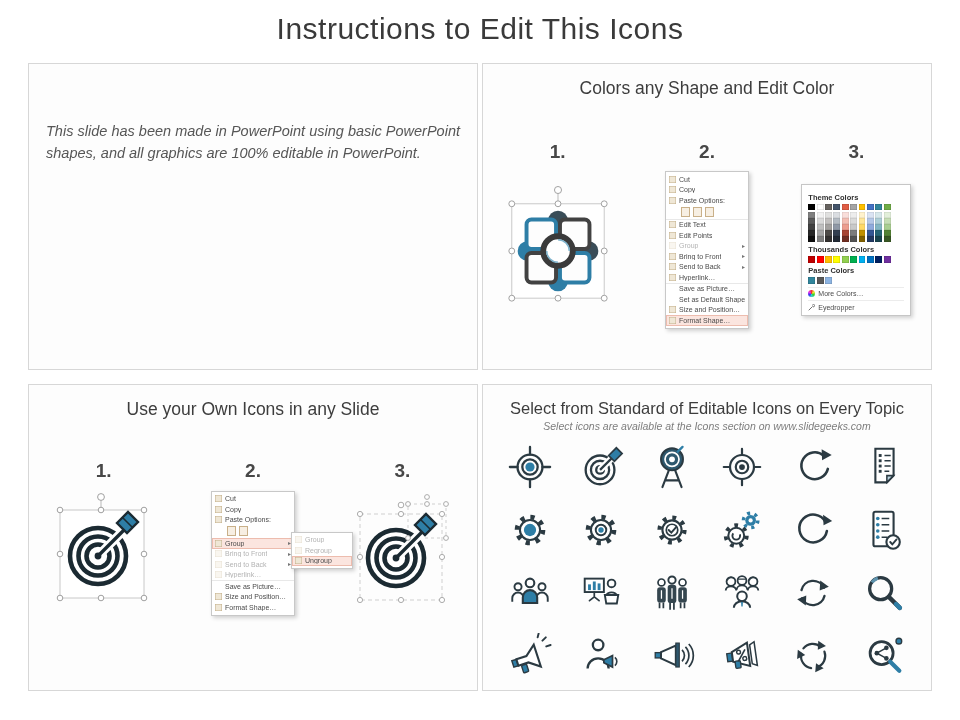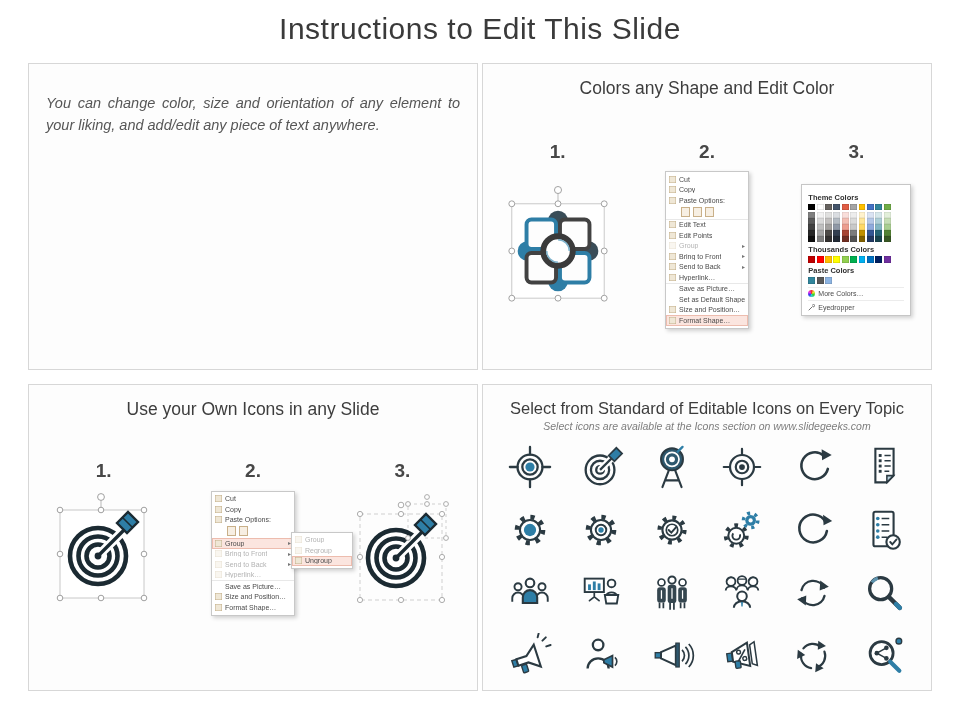--- a/index.html
+++ b/index.html
@@ -41,27 +41,27 @@
   .tint-grid .sw{height:6px;box-shadow:inset 0 0 0 .5px rgba(0,0,0,.12);}
   .cp-item{display:flex;align-items:center;gap:3px;border-top:1px solid #ececec;margin-top:3px;padding-top:2.5px;font-size:7px;color:#4a4a4a;}
   .wheel{width:7px;height:7px;border-radius:50%;background:conic-gradient(#e33,#ee3,#3c3,#3cc,#33e,#e3e,#e33);flex:none;}
   
   .icons-grid{display:grid;grid-template-columns:repeat(6,1fr);padding:12px 12px 0;row-gap:17px;}
   .cell{display:flex;justify-content:center;align-items:center;height:46px;}
 </style>
 </head>
 <body>
 
-<div class="slide-title">Instructions to Edit This Slide</div>
+<div class="slide-title">Instructions to Edit This Icons</div>
 
 <div class="quad-grid">
 
   <div class="panel">
     <div class="texts">
-      <p class="second">You can change color, size and orientation of any element to your liking, and add/edit any piece of text anywhere.</p>
+      <p class="first">This slide has been made in PowerPoint using basic PowerPoint shapes, and all graphics are 100% editable in PowerPoint.</p>
     </div>
   </div>
 
   <div class="panel">
     <h2 class="panel-heading">Colors any Shape and Edit Color</h2>
     <div class="steps-row">
       <div class="step-col">1.</div>
       <div class="step-col">2.</div>
       <div class="step-col">3.</div>
     </div>

